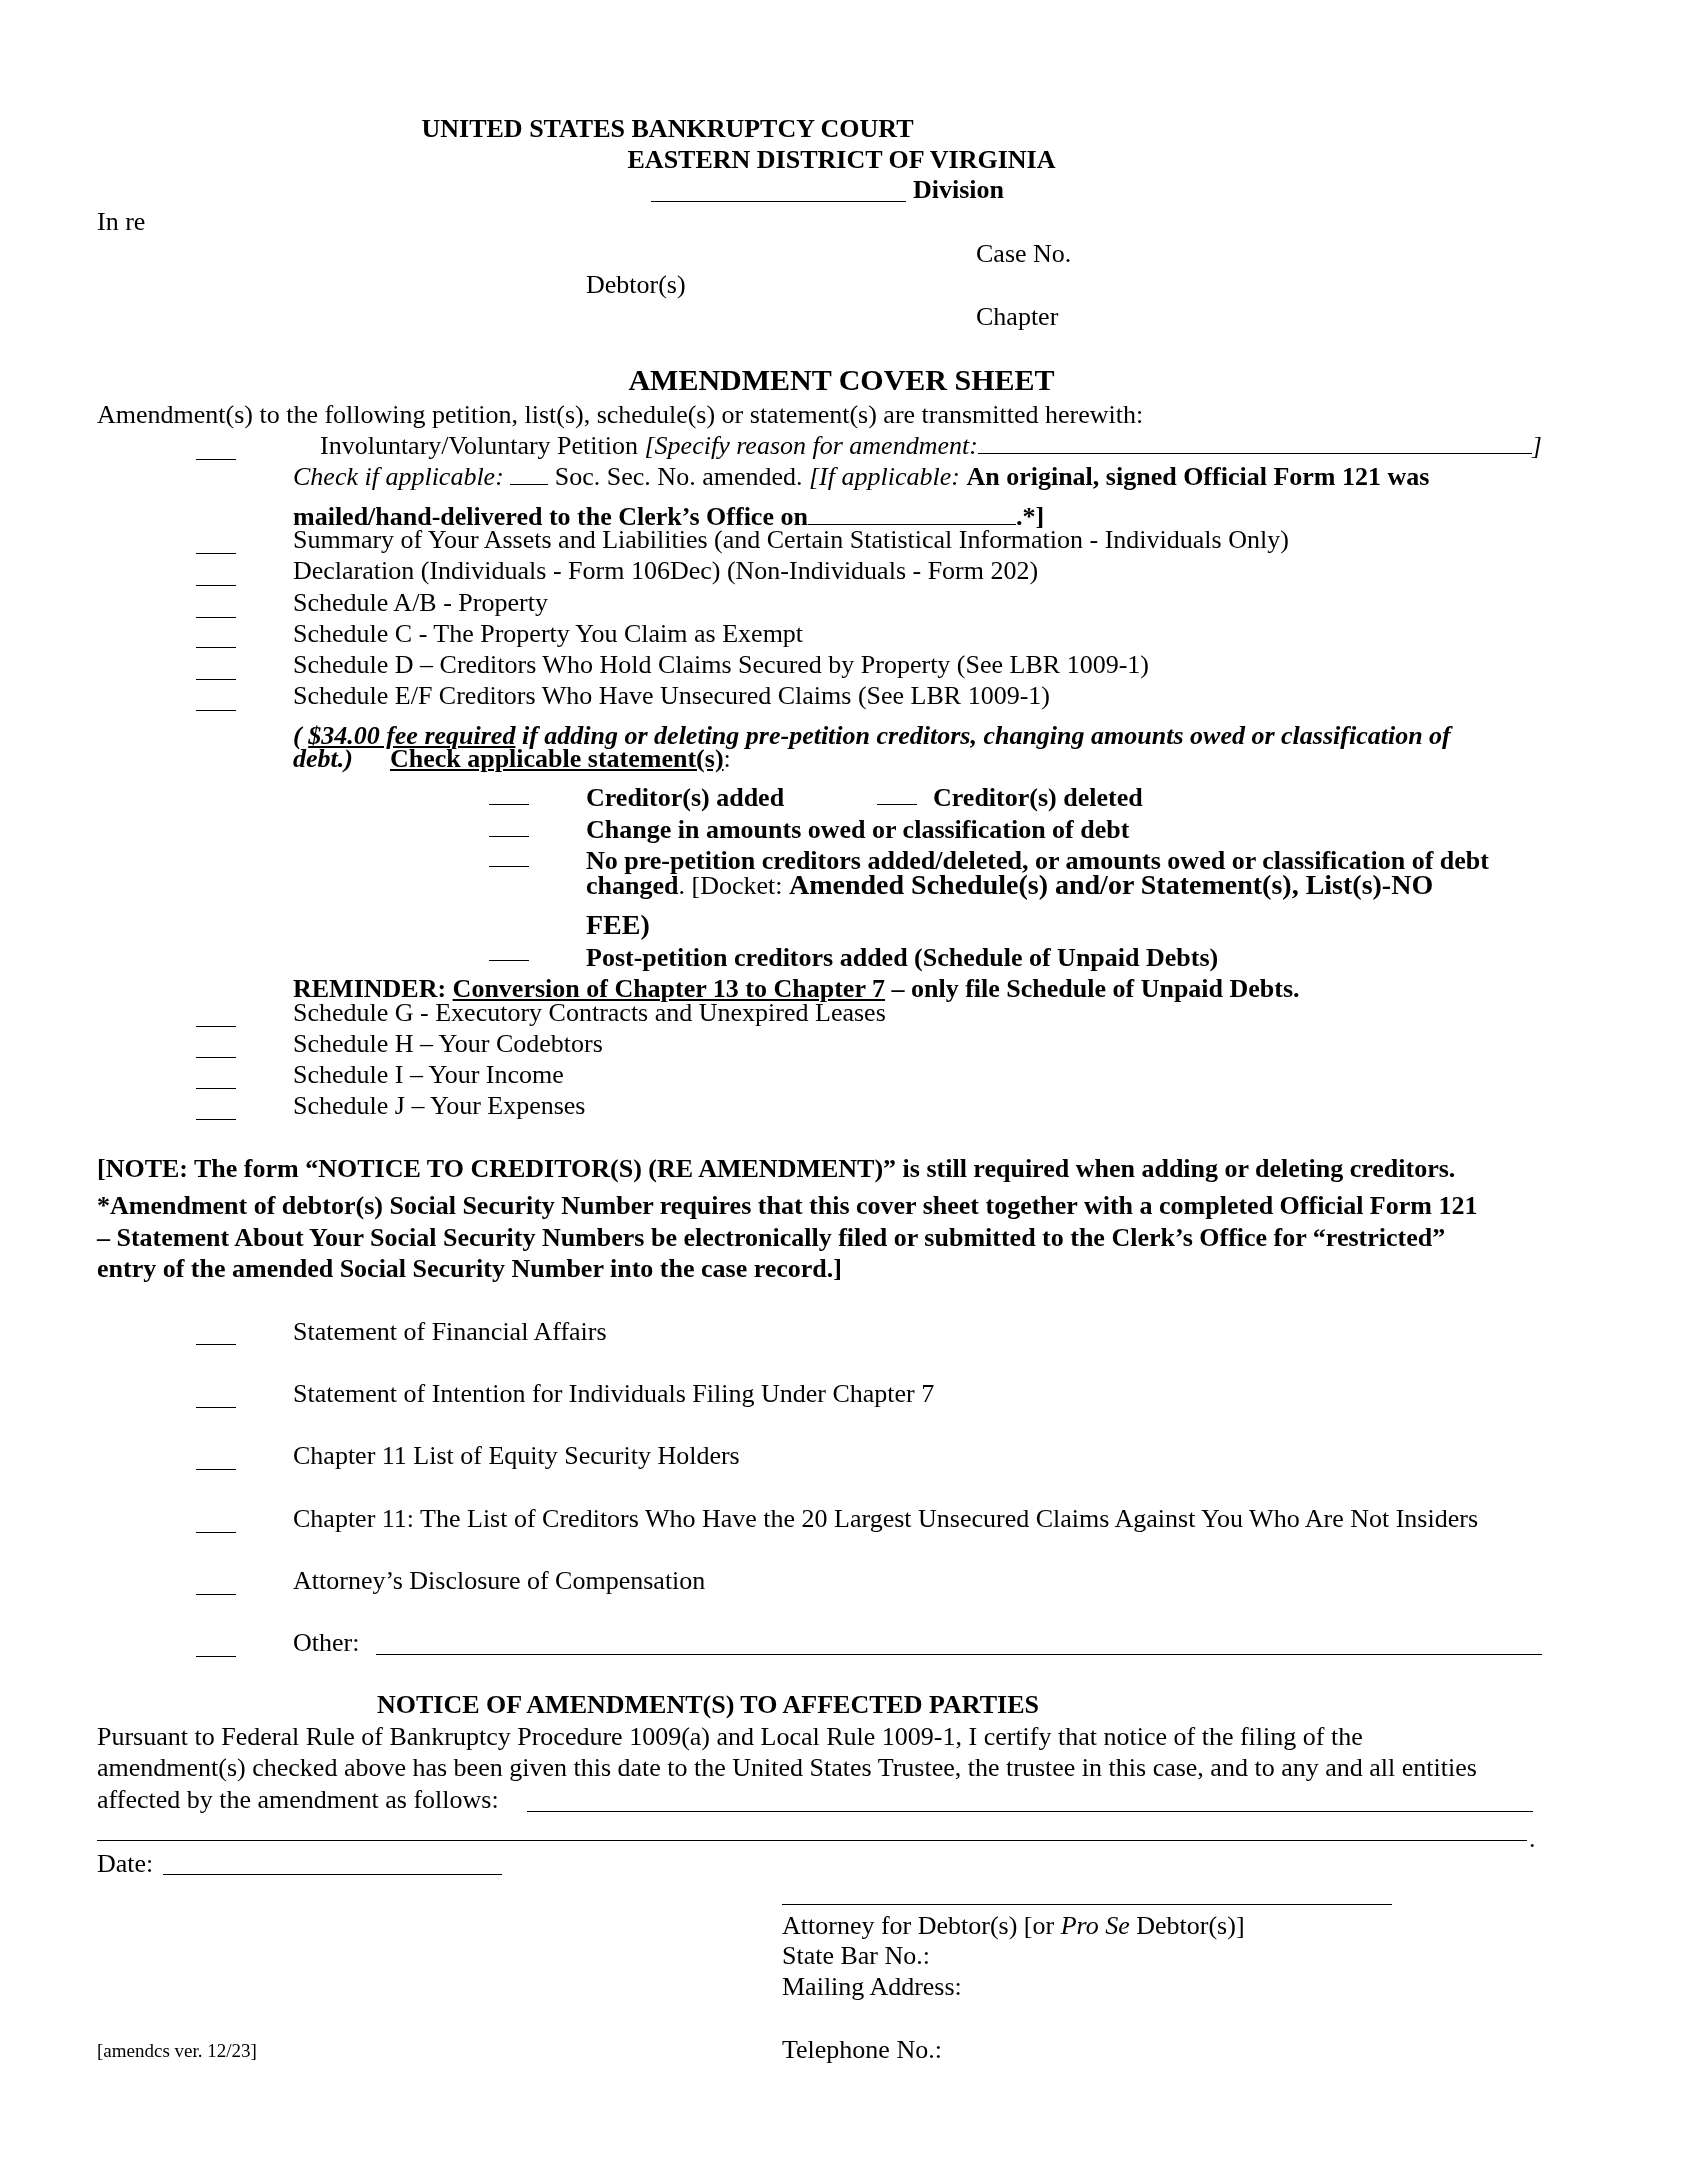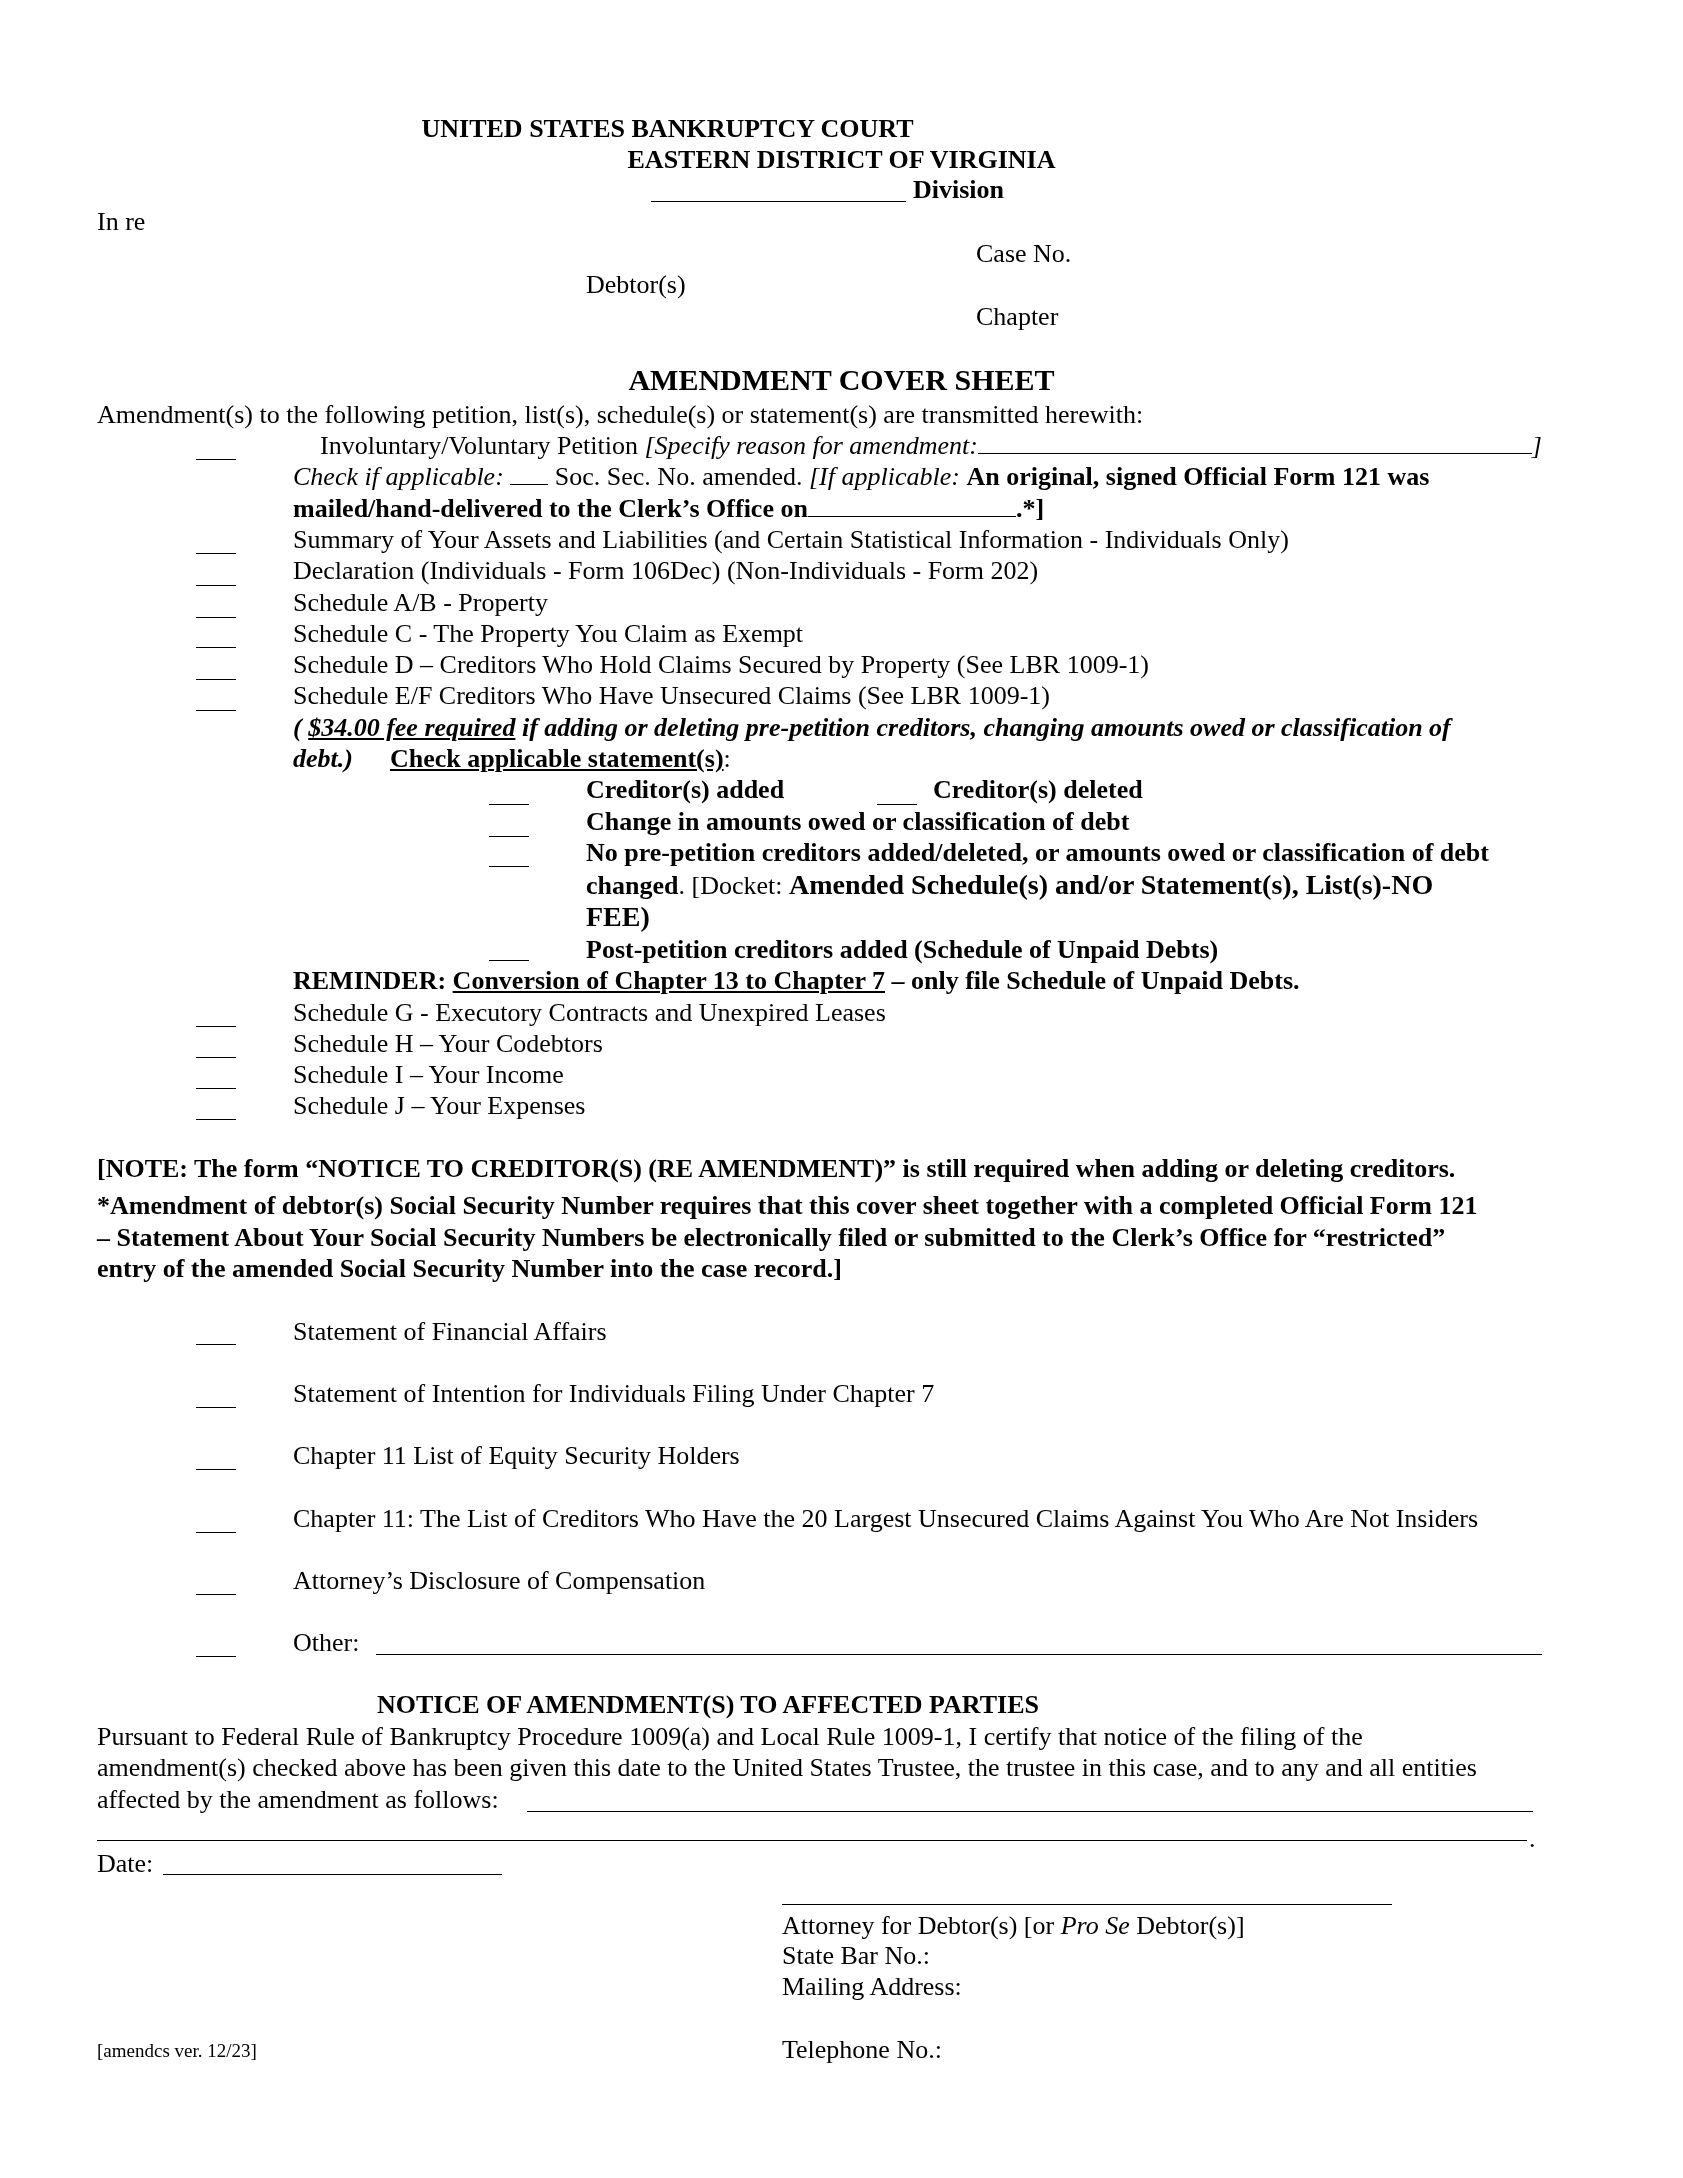--- a/index.html
+++ b/index.html
@@ -1,19 +1,19 @@
 <!DOCTYPE html>
 <html><head>
 <meta charset="utf-8">
 <style>
   html, body { margin:0; padding:0; background:#ffffff; }
   body { width:1683px; height:2178px; position:relative; overflow:hidden;
          font-family:"Liberation Serif", "DejaVu Serif", serif; color:#000; font-size:26px; }
   .abs { position:absolute; white-space:nowrap; line-height:1; }
-  .b { font-weight:bold; }
+  .b { font-weight:bold;margin-top:8px; }
   .i { font-style:italic; }
   .u { text-decoration:underline; }
   .c { text-align:center; }
   .blank { position:absolute; height:0; border-bottom:1.6px solid #000; }
   .fill { display:inline-block; border-bottom:1.6px solid #000; vertical-align:baseline; height:1px; }
   .chk { position:absolute; width:40px; height:0; border-bottom:1.6px solid #000; cursor:pointer; }
   .hdr { font-weight:bold; font-size:26px; }
   .big { font-size:30px; font-weight:bold; }
   .bold-note { font-weight:bold; font-size:26px; }
 </style>

